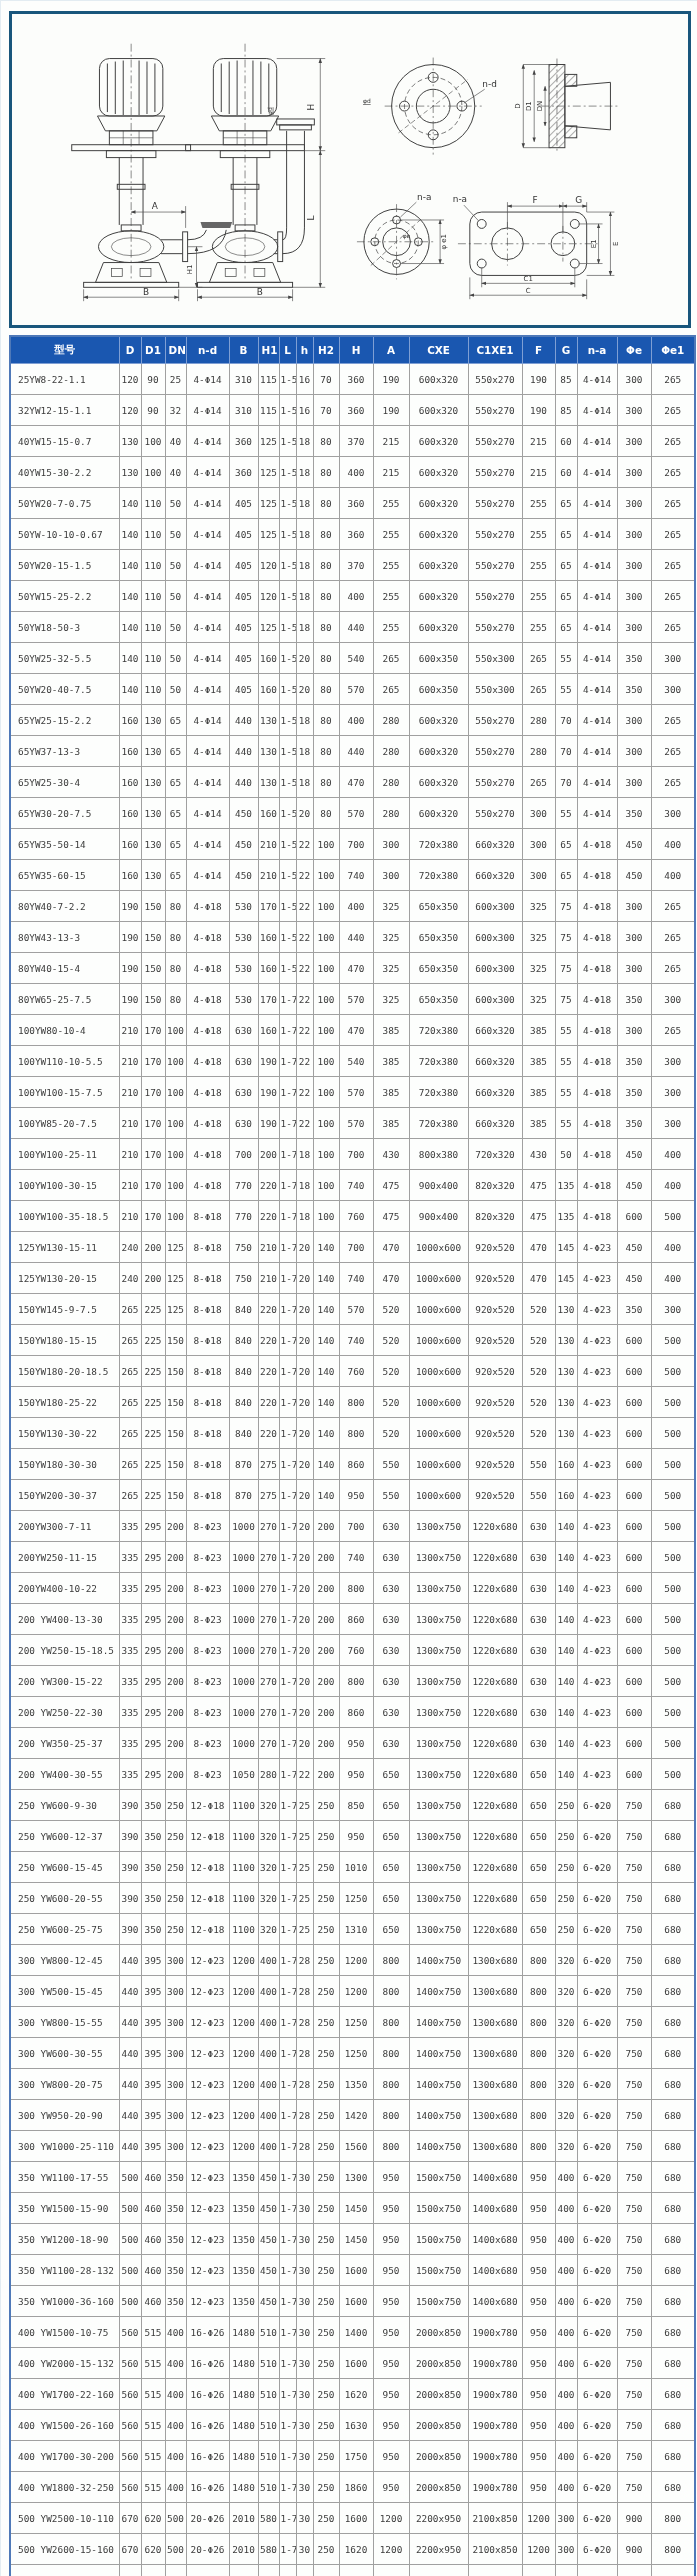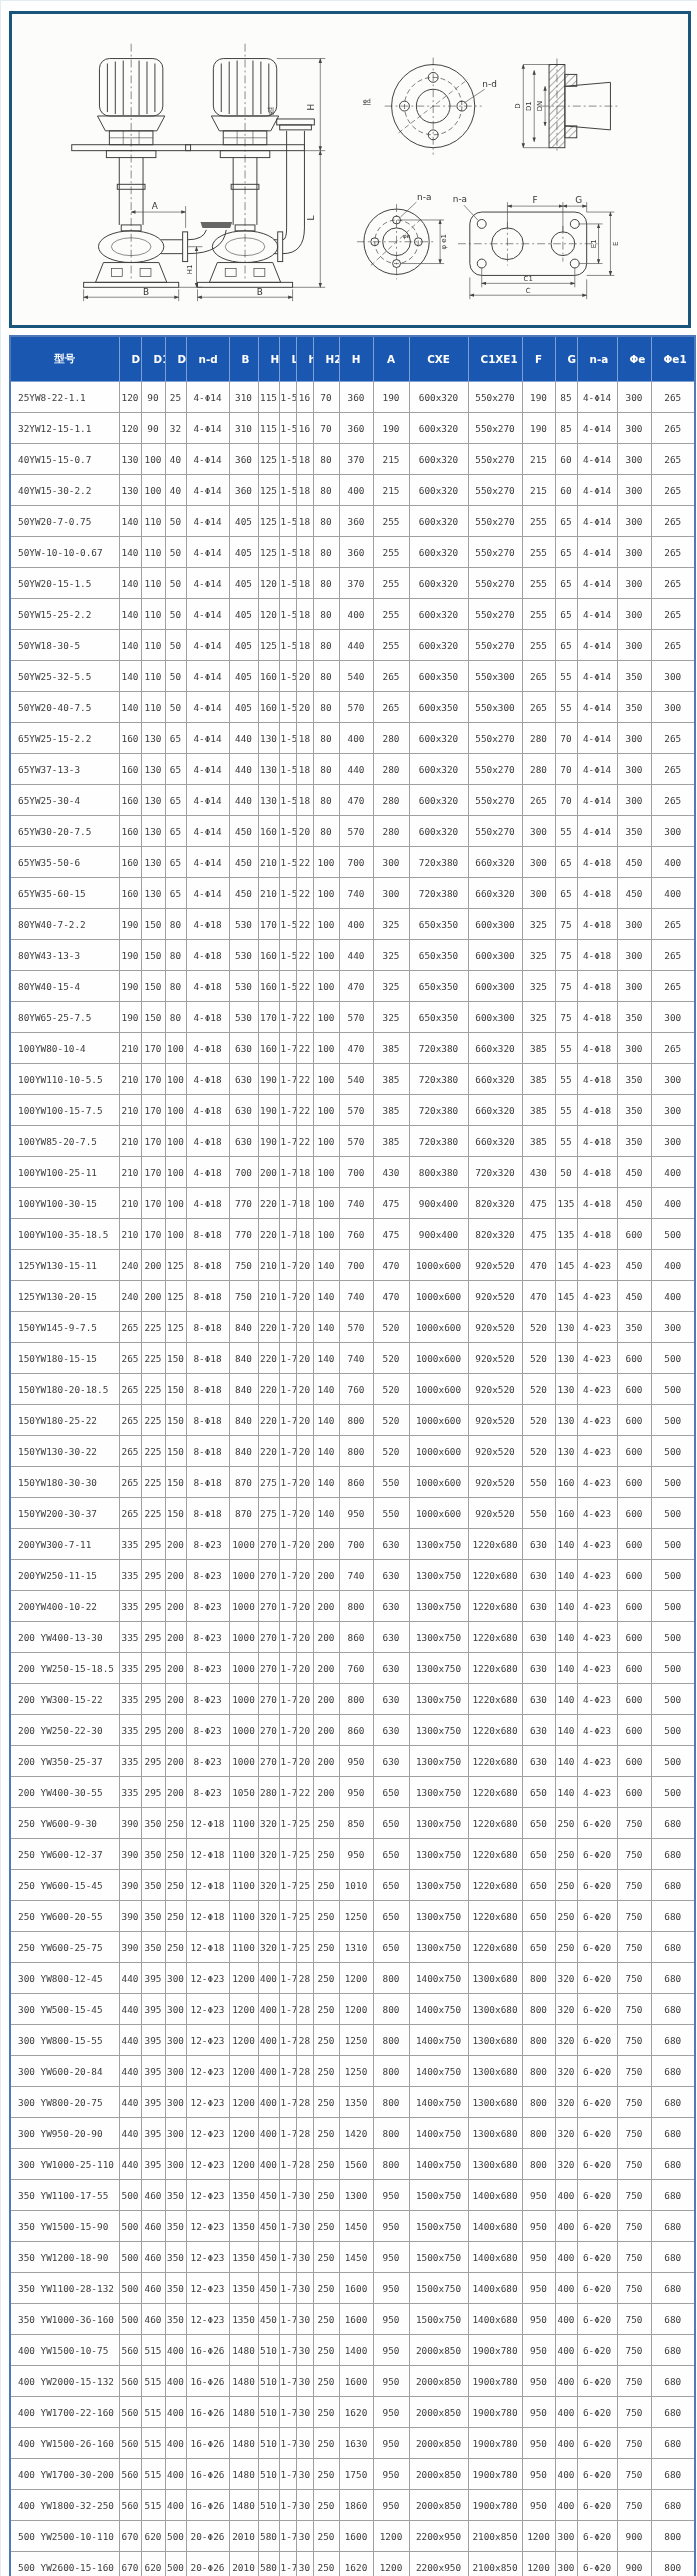--- a/index.html
+++ b/index.html
@@ -16,21 +16,21 @@
   svg text{font-family:"DejaVu Sans", sans-serif;fill:#333;}
   .dim-label{font-size:9px;}
   .dim-label-small{font-size:7px;}
   .tiny-label{font-size:6px;}
   table.spec{
     margin:0 8px;width:682px;table-layout:fixed;border-collapse:collapse;
     border:2px solid #4f79b8;
   }
   table.spec th{
     background:#1a57b0;color:#ffffff;font-size:10.4px;font-weight:bold;
-    border:1px solid #7f9fd4;height:20px;padding:12px;text-align:center;
+    border:1px solid #7f9fd4;height:20px;padding:3px;text-align:center;
     font-family:"DejaVu Sans", sans-serif;white-space:nowrap;overflow:hidden;
   }
   table.spec td{
     border:1px solid #a0a0a0;height:30px;padding:0 1px;text-align:center;
     font-family:"DejaVu Sans Mono", monospace;font-size:9.4px;color:#3b3b3b;
     background:#fdfefd;white-space:nowrap;overflow:hidden;
   }
   table.spec td.model{text-align:left;padding-left:7px;}
 </style>
 </head>
@@ -459,21 +459,21 @@
           <td>255</td>
           <td>600x320</td>
           <td>550x270</td>
           <td>255</td>
           <td>65</td>
           <td>4-Φ14</td>
           <td>300</td>
           <td>265</td>
         </tr>
         <tr>
-          <td class="model">50YW18-30-5</td>
+          <td class="model">50YW18-50-3</td>
           <td>140</td>
           <td>110</td>
           <td>50</td>
           <td>4-Φ14</td>
           <td>405</td>
           <td>125</td>
           <td>1-5</td>
           <td>18</td>
           <td>80</td>
           <td>440</td>
@@ -606,21 +606,21 @@
           <td>280</td>
           <td>600x320</td>
           <td>550x270</td>
           <td>300</td>
           <td>55</td>
           <td>4-Φ14</td>
           <td>350</td>
           <td>300</td>
         </tr>
         <tr>
-          <td class="model">65YW35-50-6</td>
+          <td class="model">65YW35-50-14</td>
           <td>160</td>
           <td>130</td>
           <td>65</td>
           <td>4-Φ14</td>
           <td>450</td>
           <td>210</td>
           <td>1-5</td>
           <td>22</td>
           <td>100</td>
           <td>700</td>
@@ -1425,21 +1425,21 @@
           <td>800</td>
           <td>1400x750</td>
           <td>1300x680</td>
           <td>800</td>
           <td>320</td>
           <td>6-Φ20</td>
           <td>750</td>
           <td>680</td>
         </tr>
         <tr>
-          <td class="model">300 YW600-20-84</td>
+          <td class="model">300 YW600-30-55</td>
           <td>440</td>
           <td>395</td>
           <td>300</td>
           <td>12-Φ23</td>
           <td>1200</td>
           <td>400</td>
           <td>1-7</td>
           <td>28</td>
           <td>250</td>
           <td>1250</td>

